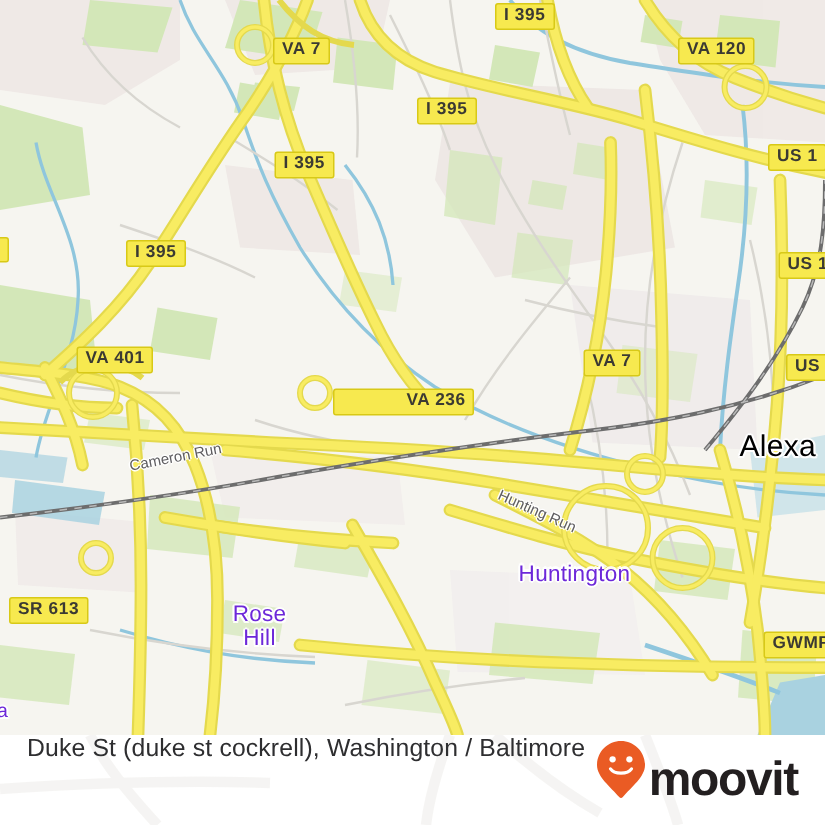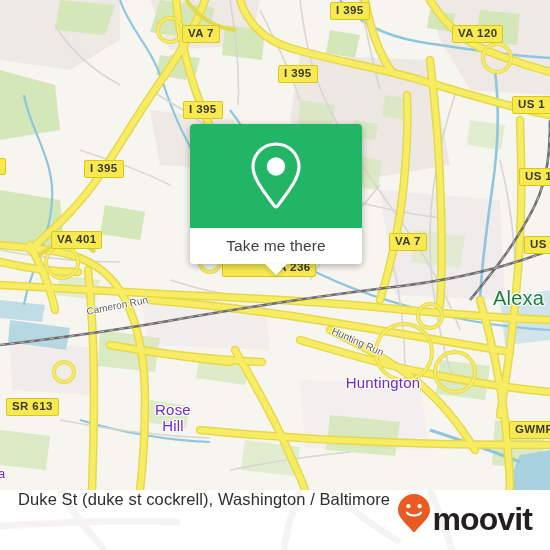--- a/index.html
+++ b/index.html
@@ -39,21 +39,21 @@
     white-space: pre;
     text-align: center;
     line-height: 16px;
     text-shadow:
        1.4px 0 0 rgba(255,255,255,.85), -1.4px 0 0 rgba(255,255,255,.85),
        0 1.4px 0 rgba(255,255,255,.85), 0 -1.4px 0 rgba(255,255,255,.85),
        1px 1px 0 rgba(255,255,255,.85), -1px -1px 0 rgba(255,255,255,.85),
        1px -1px 0 rgba(255,255,255,.85), -1px 1px 0 rgba(255,255,255,.85);
     pointer-events: none;
   }
-  .place-label.big { font-size: 20px; color: #15803d; }
+  .place-label.big { font-size: 20px; color: #000000; }
   .water-label {
     position: absolute;
     color: #5e5d60;
     font-size: 10px;
     white-space: pre;
     text-shadow: 1px 0 0 #fff, -1px 0 0 #fff, 0 1px 0 #fff, 0 -1px 0 #fff;
     pointer-events: none;
   }
 
   
@@ -380,32 +380,20 @@
     <div class="shield" style="left:51px;  top:231px;">VA 401</div>
     <div class="shield" style="left:389px; top:233px;">VA 7</div>
     <div class="shield" style="left:524px; top:236px;">US 1</div>
     <div class="shield" style="left:222px; top:259px;padding-left:48px;">VA 236</div>
     <div class="shield" style="left:6px;   top:398px;">SR 613</div>
     <div class="shield" style="left:509px; top:421px;">GWMP</div>
     <div class="shield" style="left:-14px; top:158px; width:20px; height:17px;"></div>
 
   </div>
 
-  <div id="card">
-    <div id="card-top">
-      <svg width="56" height="70" viewBox="0 0 56 70">
-        <path d="M28 3 C15.3 3 5 13.3 5 26 C5 38 18 53.5 26.6 65.2 C27.3 66.2 28.7 66.2 29.4 65.2 C38 53.5 51 38 51 26 C51 13.3 40.7 3 28 3 Z" fill="none" stroke="#ffffff" stroke-width="3.2" stroke-linejoin="round"></path>
-        <circle cx="28" cy="25.5" r="9.2" fill="#ffffff"></circle>
-      </svg>
-    </div>
-    <div id="card-bottom">
-      <span id="card-label">Take me there</span>
-      <div id="card-tail"></div>
-    </div>
-  </div>
 
   <div id="bottombar">
     <svg id="bottombar-bg" width="550" height="60" viewBox="0 0 550 60">
       <g fill="none" stroke="#e0ded8" stroke-width="7">
         <path d="M60,0 C70,20 85,38 105,60"></path>
         <path d="M300,0 C292,22 286,42 284,60"></path>
         <path d="M330,0 C350,18 372,36 400,52"></path>
         <path d="M430,0 C440,25 448,45 452,60"></path>
         <path d="M0,36 C60,32 120,30 180,32"></path>
       </g>

